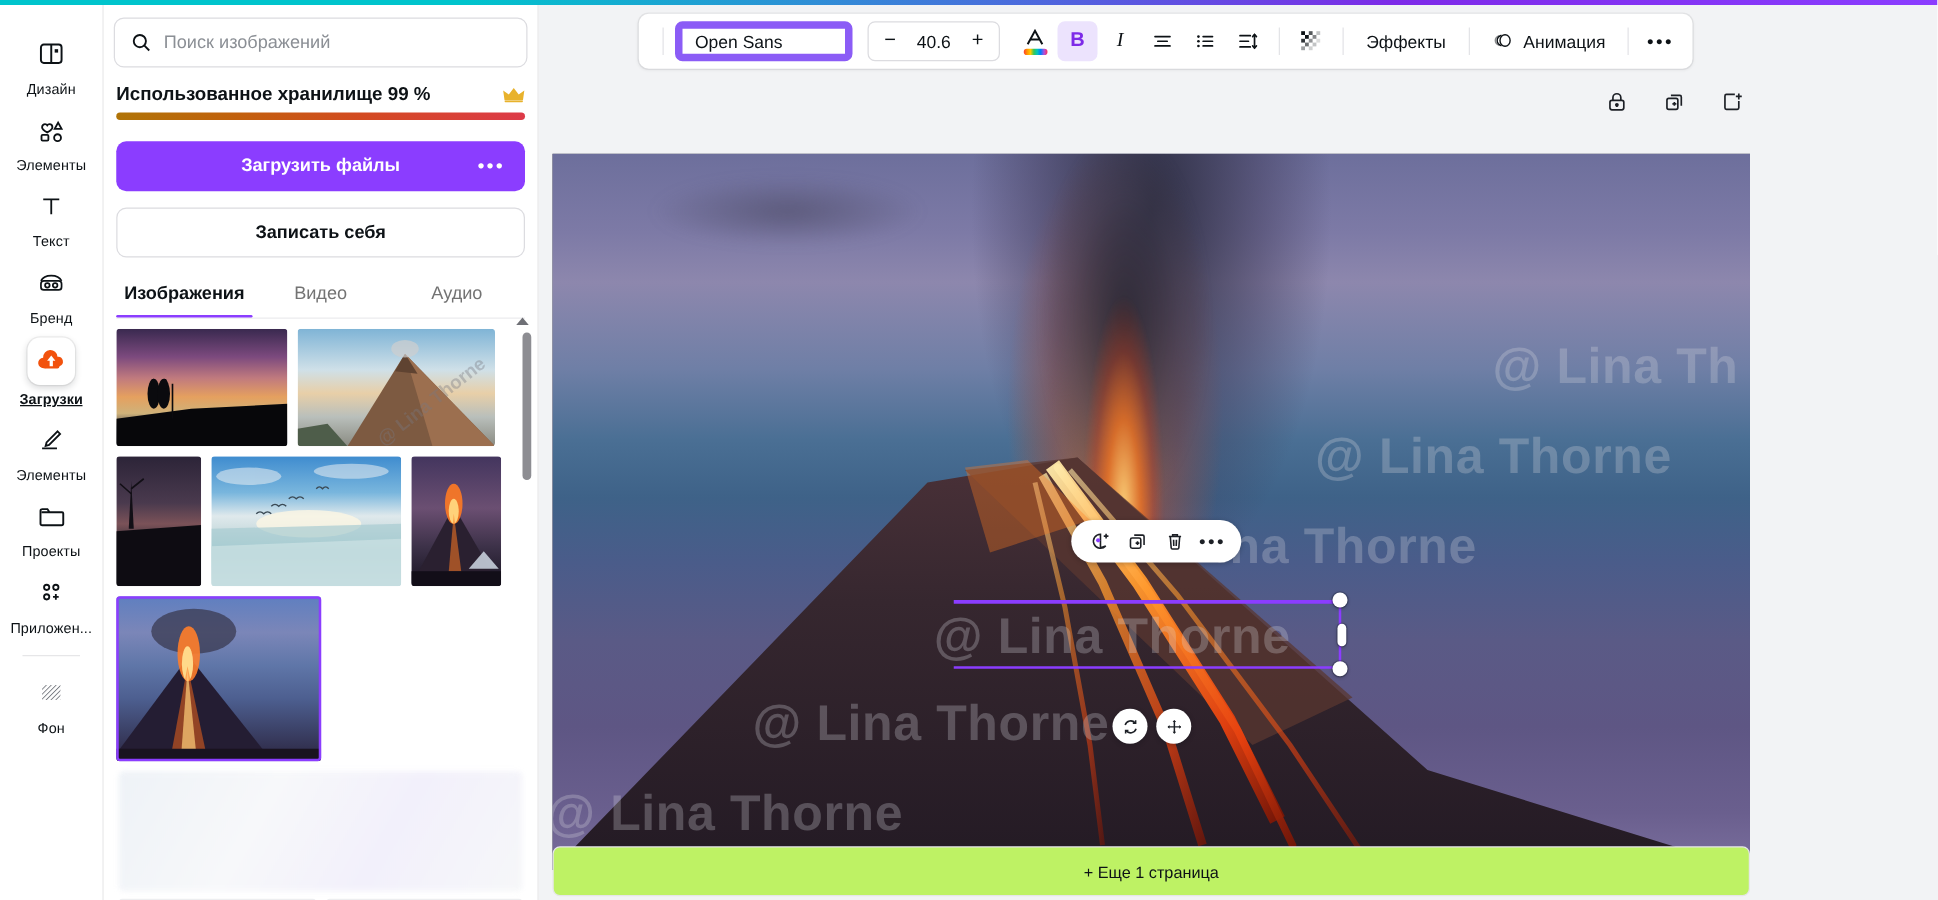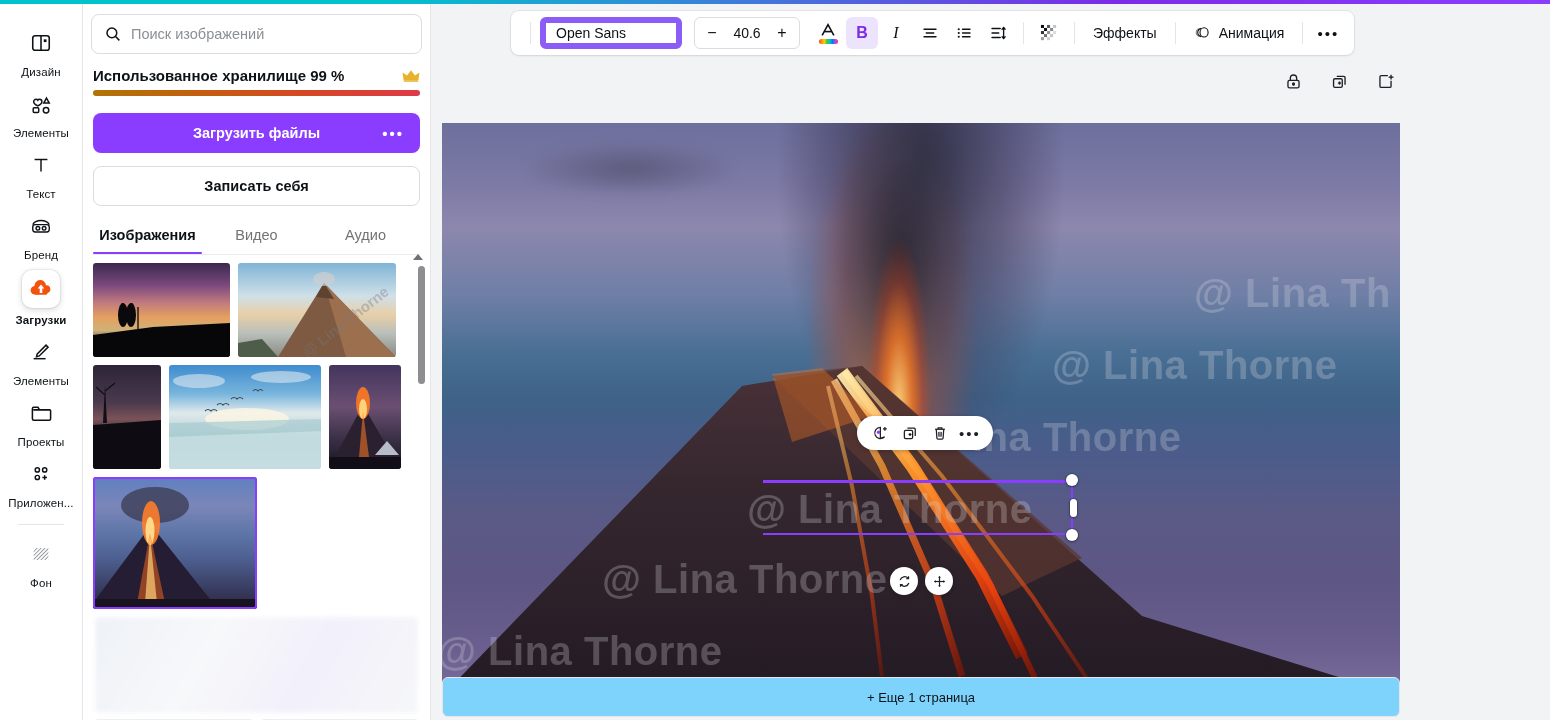--- a/index.html
+++ b/index.html
@@ -34,21 +34,21 @@
   }
   .rail-item.active .rail-ico {
     background: #ffffff; border-radius: 10px;
     box-shadow: 0 0 0 1px rgba(14,19,24,.06), 0 2px 6px rgba(14,19,24,.16);
     width: 38px; height: 38px;
   }
   .rail-lbl {
     font-size: 11.5px; color: #0d1216; letter-spacing: .1px; line-height: 14px;
     max-width: 76px; text-align: center; white-space: nowrap; overflow: hidden;
   }
-  .rail-item.active .rail-lbl { font-weight: 700; }
+  .rail-item.active .rail-lbl { font-weight: 700; text-decoration: underline; }
   .rail-sep { width: 46px; height: 1px; background: #e6e6e8; margin: 12px 0 6px; }
 
   
   .panel {
     position: absolute; left: 83px; top: 4px; width: 348px; height: 716px;
     background: #ffffff; border-right: 1px solid #e6e6e8; overflow: hidden;
   }
   .panel-inner { padding: 10px 8px 0 8px; }
   .search-box {
     position: relative; height: 40px; border: 1px solid #dcdce0; border-radius: 8px;
@@ -262,21 +262,21 @@
   .fb-ico { width:26px; height:26px; display:flex; align-items:center; justify-content:center; cursor:pointer; color:#1d2026; }
 
   .round-btn {
     position:absolute; width:28px; height:28px; border-radius:50%; background:#fff;
     display:flex; align-items:center; justify-content:center; cursor:pointer;
     box-shadow:0 1px 4px rgba(13,18,22,.3); color:#1d2026;
   }
 
   .add-page {
     position:absolute; left:11px; bottom:3px; width:958px; height:40px;
-    background:#7dd3fc; border:1px solid #e6e6e8; border-radius:6px;
+    background:#bef264; border:1px solid #e6e6e8; border-radius:6px;
     display:flex; align-items:center; justify-content:center; cursor:pointer;
     font-size:13px; color:#0d1216;text-align:center;
   }
   svg { display:block; }
 </style>
 </head>
 <body>
 
 <div id="app">
 

